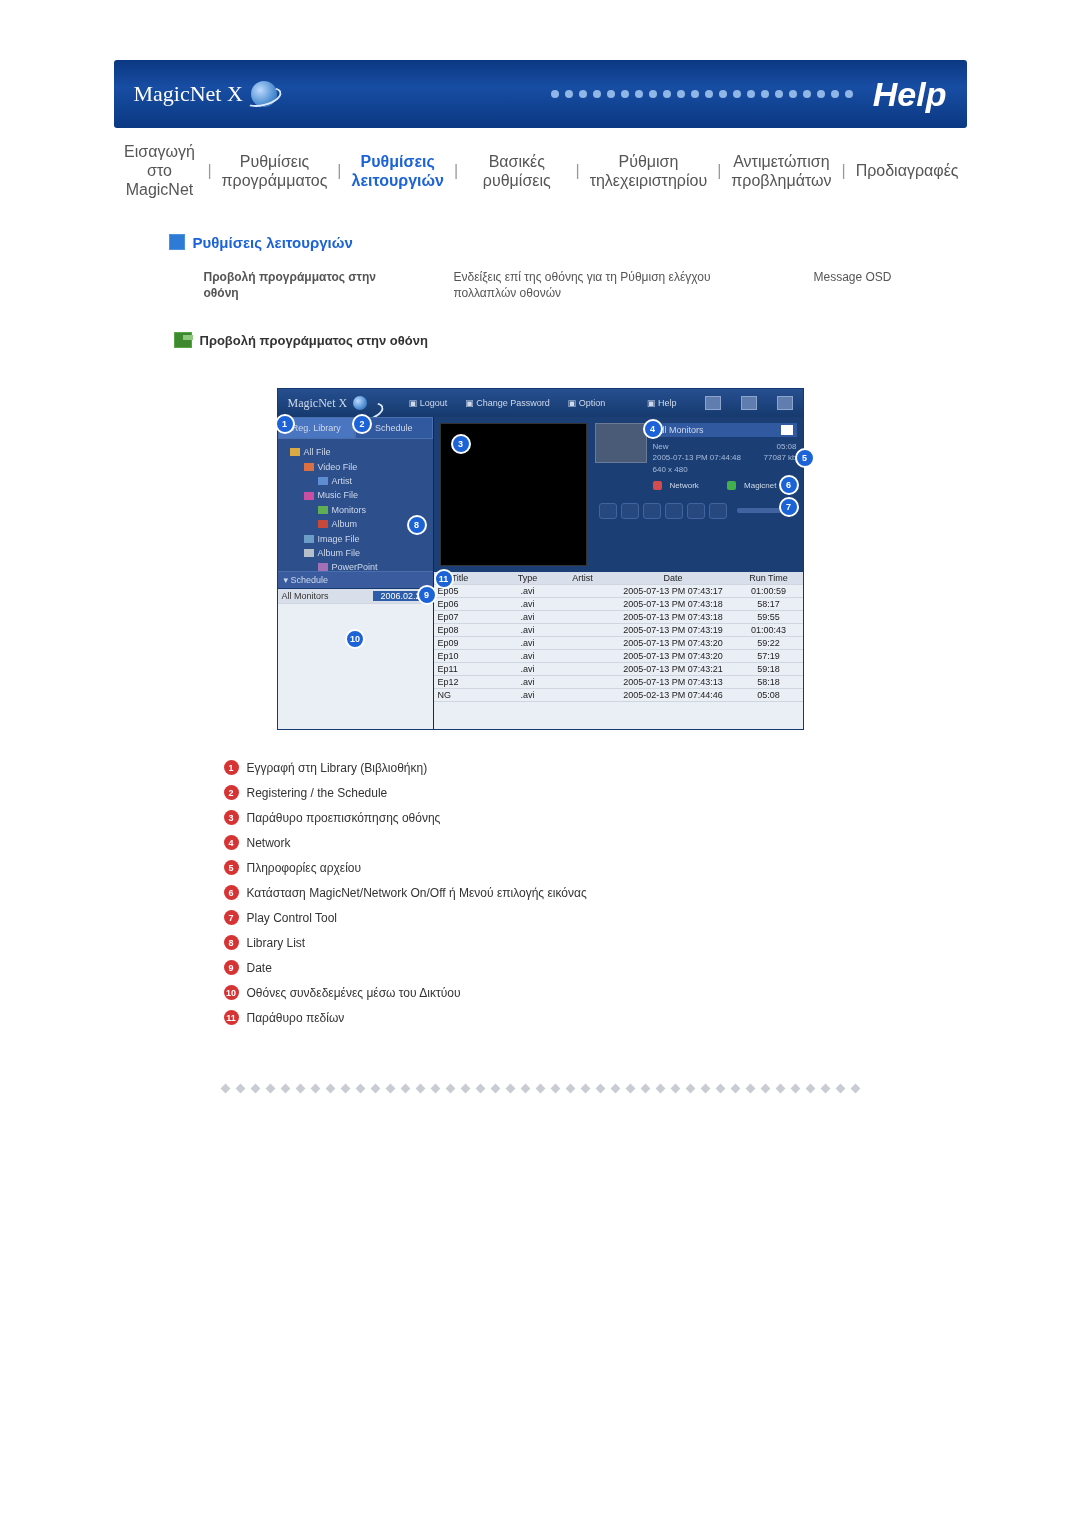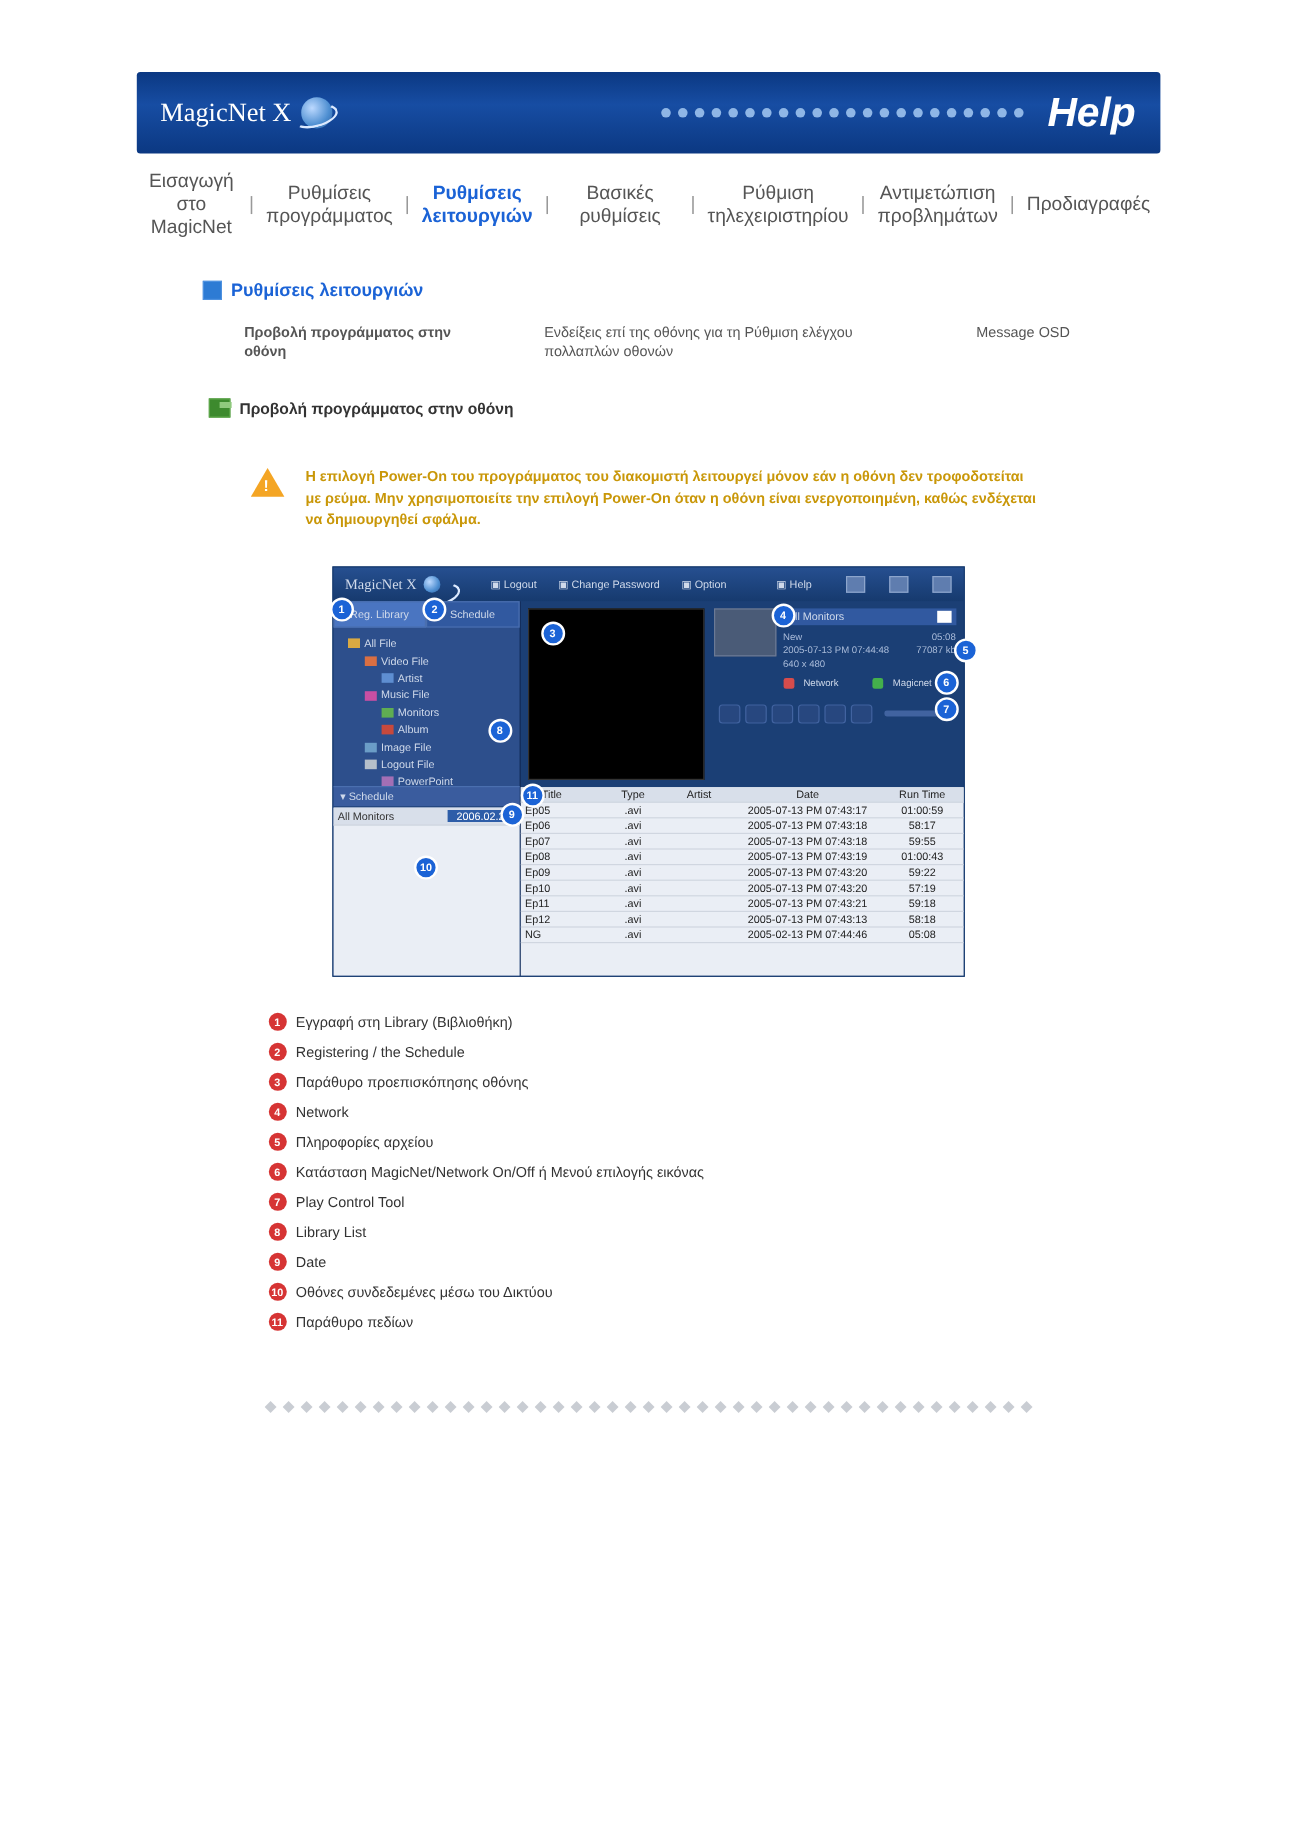--- a/index.html
+++ b/index.html
@@ -523,24 +523,20 @@
     <div class="cell" style="width:190px"><b>Προβολή προγράμματος στην οθόνη</b></div>
     <div class="cell" style="width:300px">Ενδείξεις επί της οθόνης για τη Ρύθμιση ελέγχου πολλαπλών οθονών</div>
     <div class="cell" style="white-space:pre-line">Message OSD</div>
   </div>
 
   <div class="subsection-row">
     <span class="sub-icon"></span>
     <span class="subsection-title">Προβολή προγράμματος στην οθόνη</span>
   </div>
 
-  <div class="warning">
-    <div class="warn-icon"></div>
-    <div class="warn-text">Η επιλογή Power-On του προγράμματος του διακομιστή λειτουργεί μόνον εάν η οθόνη δεν τροφοδοτείται με ρεύμα. Μην χρησιμοποιείτε την επιλογή Power-On όταν η οθόνη είναι ενεργοποιημένη, καθώς ενδέχεται να δημιουργηθεί σφάλμα.</div>
-  </div>
 
   <div class="screenshot">
     <div class="ss-top">
       <div class="ss-top-left">
         <span style="font-family:'Times New Roman',serif;font-size:12px">MagicNet X</span>
         <span class="globe-icon" style="width:14px;height:14px"></span>
       </div>
       <div class="ss-top-buttons">
         <span>▣ <span>Logout</span></span>
         <span>▣ <span>Change Password</span></span>
@@ -590,21 +586,21 @@
           <div class="tree-item tree-sub" style="padding-left:28px">
               <span class="tiny-icon" style="background:#c7493c"></span>
               <span>Album</span>
             </div>
           <div class="tree-item tree-sub">
               <span class="tiny-icon" style="background:#6b9dc7"></span>
               <span>Image File</span>
             </div>
           <div class="tree-item tree-sub">
               <span class="tiny-icon" style="background:#b5bfca"></span>
-              <span>Logout File</span>
+              <span>Album File</span>
             </div>
           <div class="tree-item tree-sub" style="padding-left:28px">
               <span class="tiny-icon" style="background:#a36fb5"></span>
               <span>PowerPoint</span>
             </div>
           <span class="num-badge" style="right:6px;top:76px">8</span>
         </div>
         <div class="ss-schedule-head">▾ <span>Schedule</span></div>
         <div class="ss-schedule-body">
           <div class="sched-row head">

